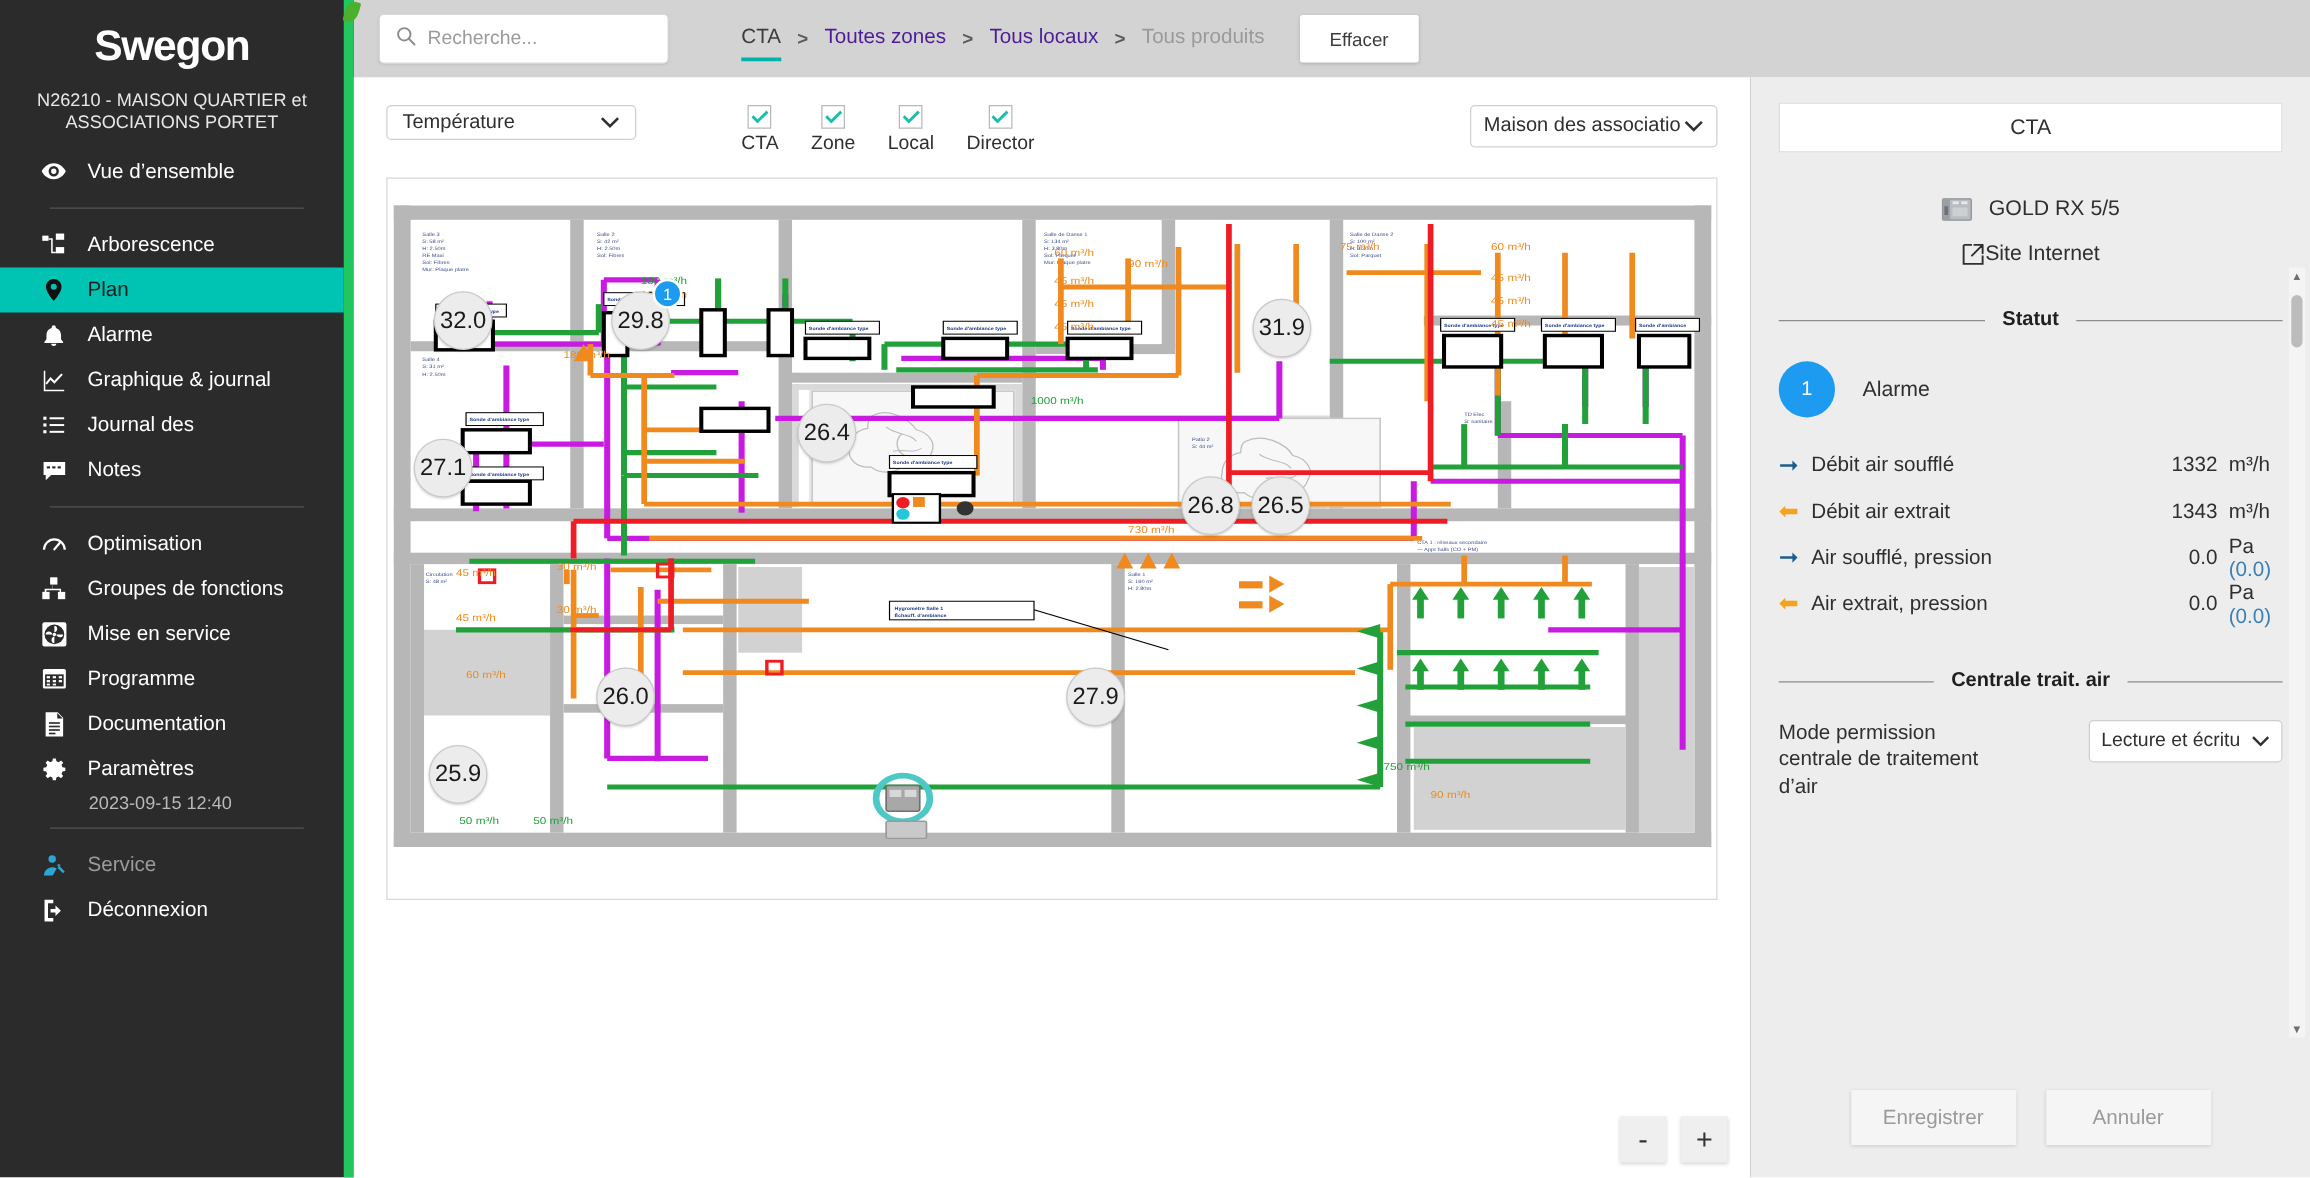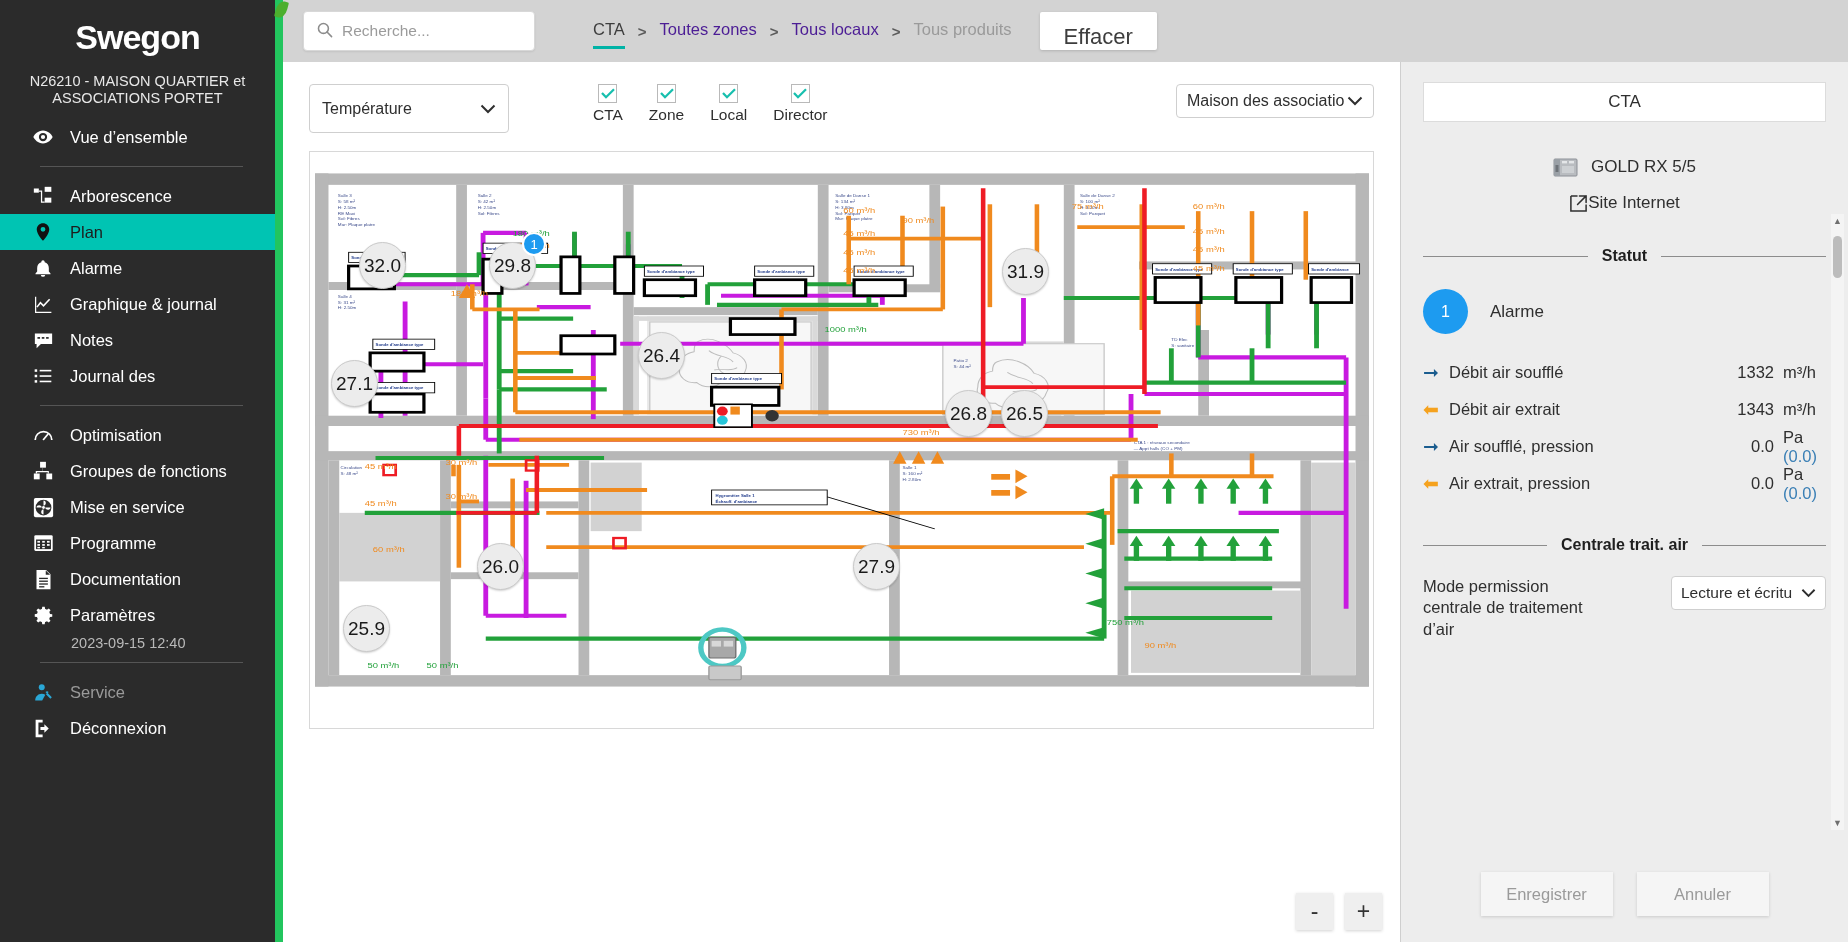--- a/index.html
+++ b/index.html
@@ -73,38 +73,38 @@
   }
   .crumb.active { color: #3d3d3d; }
   .crumb.active::after {
     content: ""; position: absolute; left: 0; right: 0; bottom: -6px;
     height: 3px; background: #00b3a6;
   }
   .crumb.dim { color: #9a9a9a; }
   .crumb-sep { font-size: 15px; color: #5b5b5b; font-weight: bold; }
   .clear-btn {
     margin-left: 28px; background: #fff; border: none; border-radius: 2px;
-    height: 38px; padding: 12px 24px; font-size: 22px; color: #3d3d3d;
+    height: 38px; padding: 12px 24px; font-size: 15px; color: #3d3d3d;
     font-family: "Liberation Sans", sans-serif; cursor: pointer;
     box-shadow: 0 1px 3px rgba(0,0,0,.16);
   }
 
   .content { flex: 1 1 auto; display: flex; min-height: 0; }
 
   
   .plan-panel {
     flex: 1 1 auto; background: #ffffff; position: relative;
     display: flex; flex-direction: column; padding: 0 0 0 0;
     border-right: 1px solid #cfcfcf;
   }
   .plan-controls {
     display: flex; align-items: flex-start; padding: 22px 26px 0 26px; gap: 0;
   }
   .select-box {
-    width: 200px; height: 49px; background: #fff; border: 1px solid #cfcfcf;
+    width: 200px; height: 28px; background: #fff; border: 1px solid #cfcfcf;
     border-radius: 4px; display: flex; align-items: center; justify-content: space-between;
     padding: 0 12px; font-size: 16px; color: #2f2f2f; cursor: pointer;
   }
   .chev { font-size: 13px; color: #2f2f2f; }
   .chev svg { display: block; }
   .checks { display: flex; gap: 26px; margin-left: 84px; padding-top: 0; }
   .check { display: flex; flex-direction: column; align-items: center; gap: 3px; cursor: pointer; }
   .cbox {
     width: 19px; height: 19px; border: 1px solid #b9b9b9; background: #fff;
     display: flex; align-items: center; justify-content: center;
@@ -275,42 +275,42 @@
             <svg width="21" height="21" viewBox="0 0 24 24" fill="none" stroke="#fff" stroke-width="1.8">
               <path d="M3 3v18h18" stroke-width="1.4"></path>
               <path d="M4.5 15l4-5 3.5 3.5L19 6"></path>
             </svg>
           </span>
         <span>Graphique &amp; journal</span>
       </div>
 
       <div class="nav-item">
         <span class="nav-ico">
-            <svg width="21" height="19" viewBox="0 0 24 22" fill="#fff">
-              <path d="M2 3h20v12H9l-5 5v-5H2z"></path>
-              <rect x="5" y="7" width="3" height="2" fill="#2b2b2b"></rect>
-              <rect x="10" y="7" width="3" height="2" fill="#2b2b2b"></rect>
-              <rect x="15" y="7" width="3" height="2" fill="#2b2b2b"></rect>
-            </svg>
-          </span>
-        <span>Notes</span>
-      </div>
-
-      <div class="nav-item">
-        <span class="nav-ico">
             <svg width="20" height="20" viewBox="0 0 24 24" fill="#fff">
               <rect x="2" y="4" width="3" height="3"></rect>
               <rect x="2" y="10.5" width="3" height="3"></rect>
               <rect x="2" y="17" width="3" height="3"></rect>
               <rect x="8" y="4.6" width="14" height="1.9"></rect>
               <rect x="8" y="11.1" width="14" height="1.9"></rect>
               <rect x="8" y="17.6" width="14" height="1.9"></rect>
             </svg>
           </span>
         <span>Journal des</span>
+      </div>
+
+      <div class="nav-item">
+        <span class="nav-ico">
+            <svg width="21" height="19" viewBox="0 0 24 22" fill="#fff">
+              <path d="M2 3h20v12H9l-5 5v-5H2z"></path>
+              <rect x="5" y="7" width="3" height="2" fill="#2b2b2b"></rect>
+              <rect x="10" y="7" width="3" height="2" fill="#2b2b2b"></rect>
+              <rect x="15" y="7" width="3" height="2" fill="#2b2b2b"></rect>
+            </svg>
+          </span>
+        <span>Notes</span>
       </div>
 
       <div class="nav-sep"></div>
 
       <div class="nav-item">
         <span class="nav-ico">
             <svg width="21" height="21" viewBox="0 0 24 24" fill="none" stroke="#fff" stroke-width="2">
               <path d="M2.5 17a9.5 9.5 0 0 1 19 0"></path>
               <path d="M12 16.5l5-6" stroke-linecap="round"></path>
             </svg>
@@ -849,21 +849,21 @@
                 <text x="46" y="334" fill="#f08a1e">60 m³/h</text>
                 <text x="42" y="436" fill="#22a13a">50 m³/h</text>
                 <text x="86" y="436" fill="#22a13a">50 m³/h</text>
                 <text x="620" y="418" fill="#f08a1e">90 m³/h</text>
                 <text x="652" y="34" fill="#f08a1e"> </text>
               </g>
 
               <path d="M384 286l80 28" stroke="#000" stroke-width="0.8" fill="none"></path>
             </svg>
 
-            <div class="marker" style="left:48px;  top:72px;  width:47px; height:47px;">
+            <div class="marker" style="left:36px;  top:72px;  width:47px; height:47px;">
                 <span>32.0</span>
               </div>
             <div class="marker" style="left:178px; top:72px;  width:47px; height:47px;">
                 <span>29.8</span>
               </div>
             <div class="badge-alarm" style="left:211px; top:62px;">
                 <span>1</span>
               </div>
             <div class="marker" style="left:691px; top:78px;  width:47px; height:47px;">
                 <span>31.9</span>

